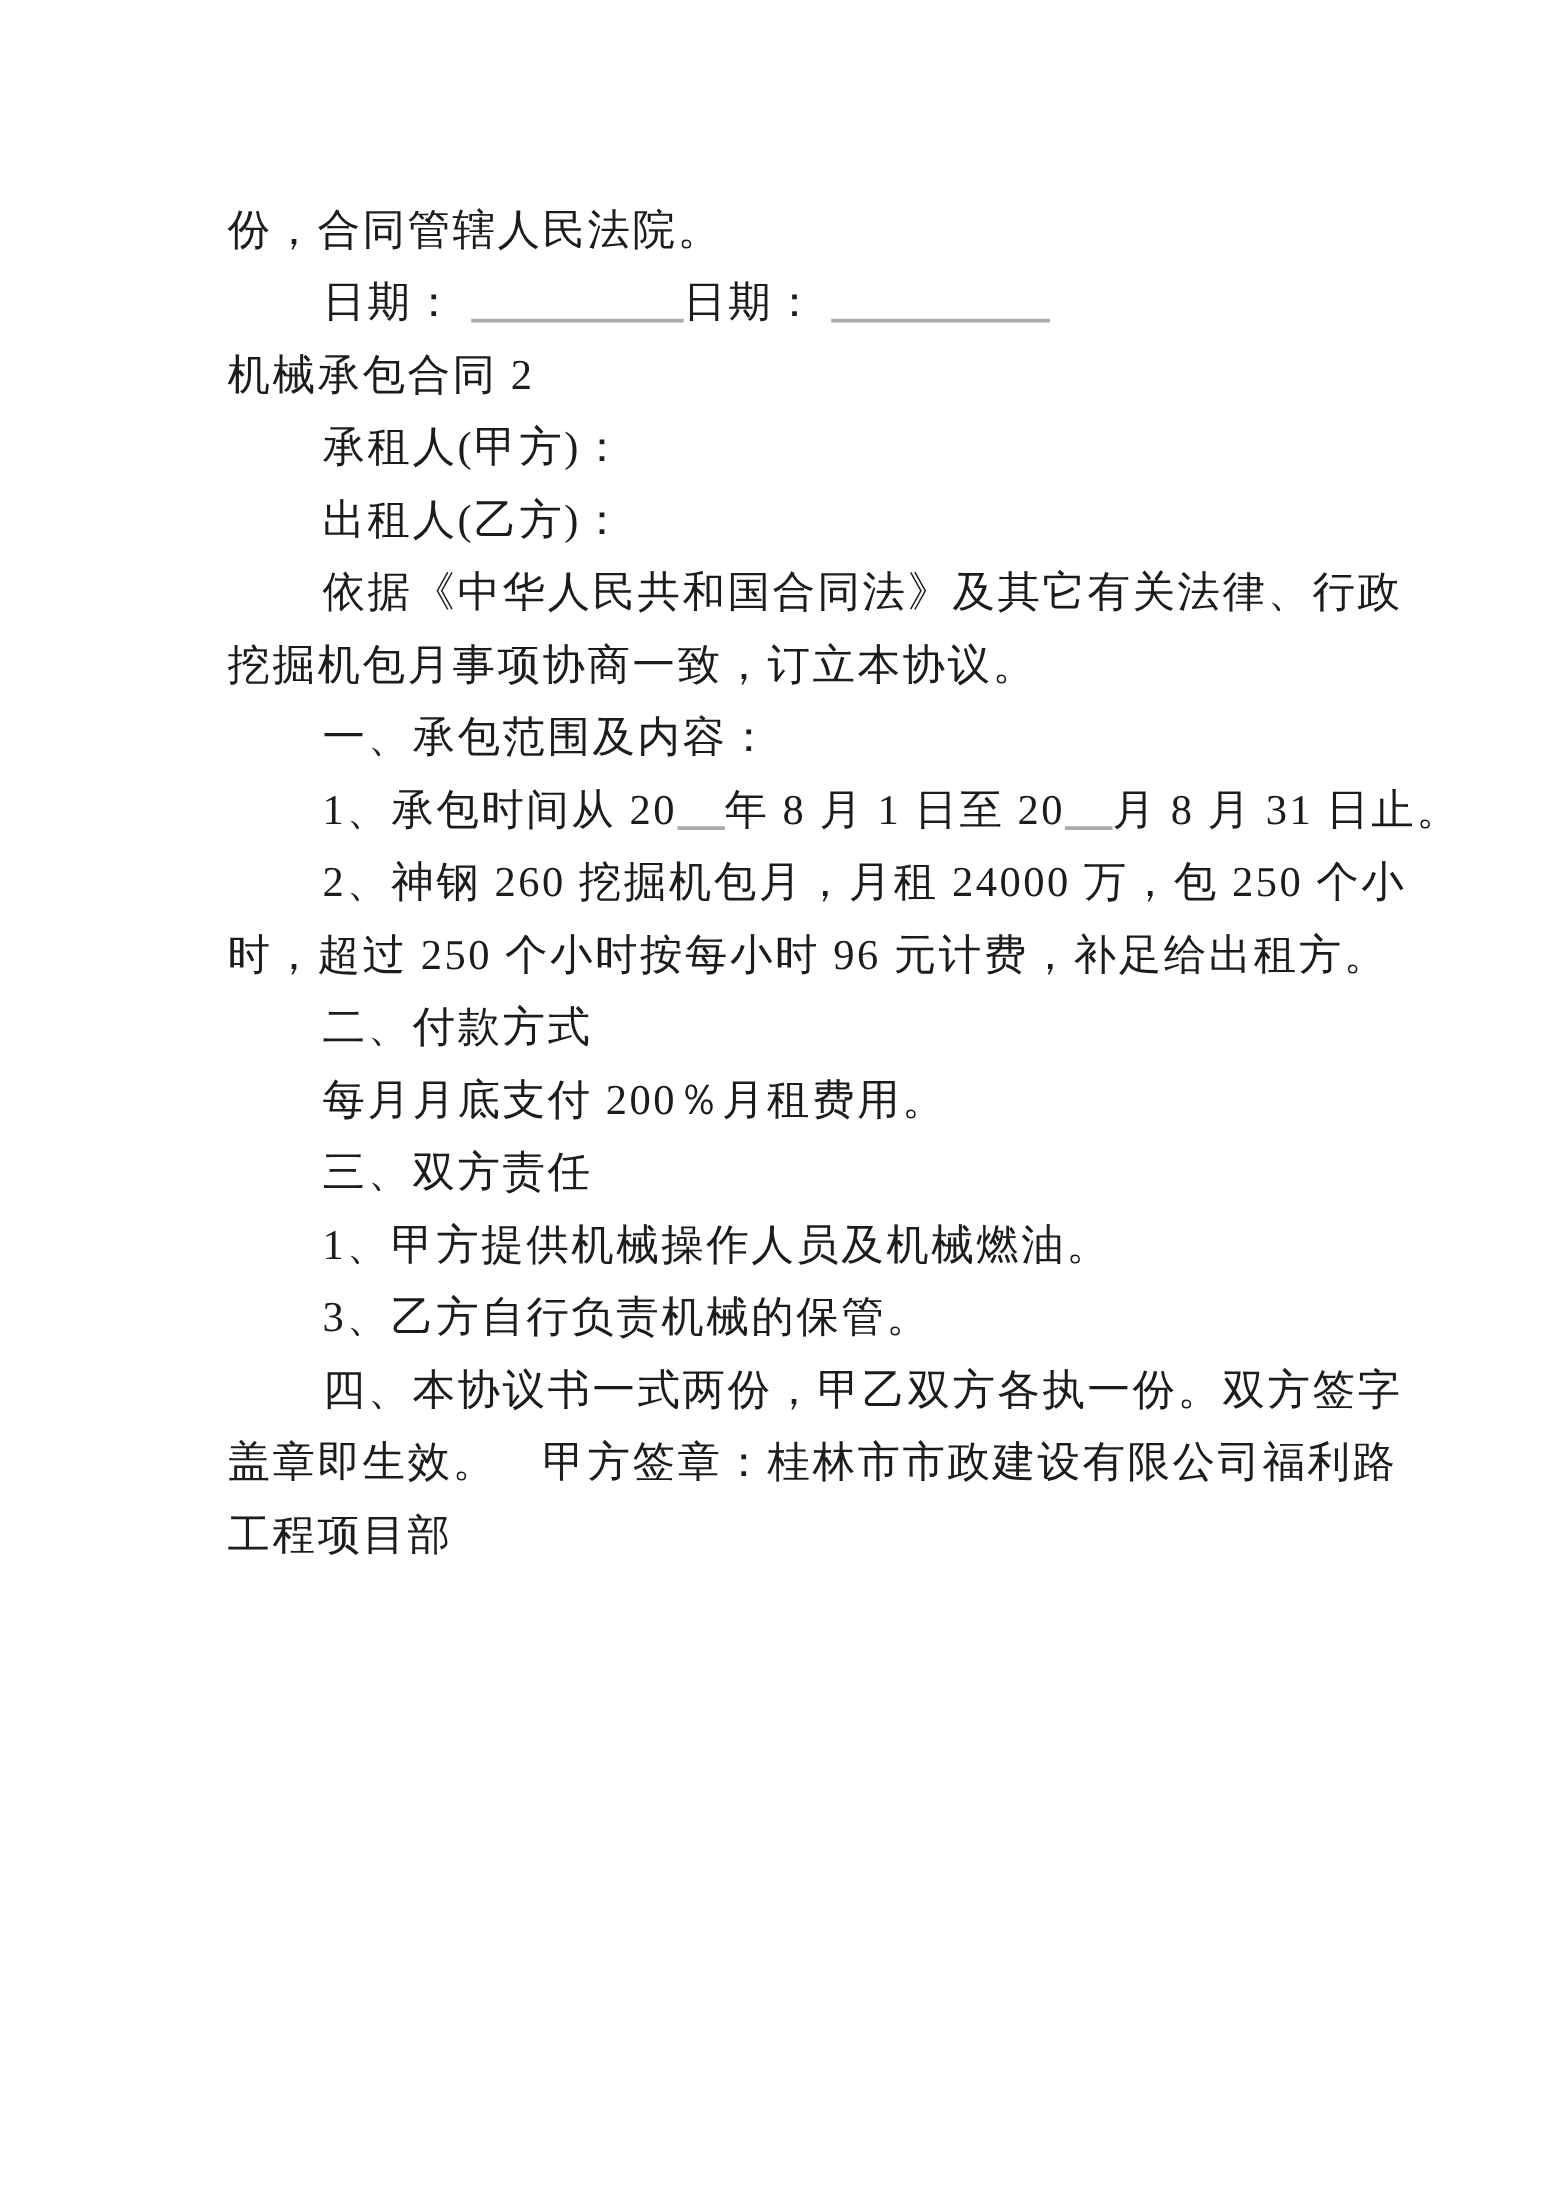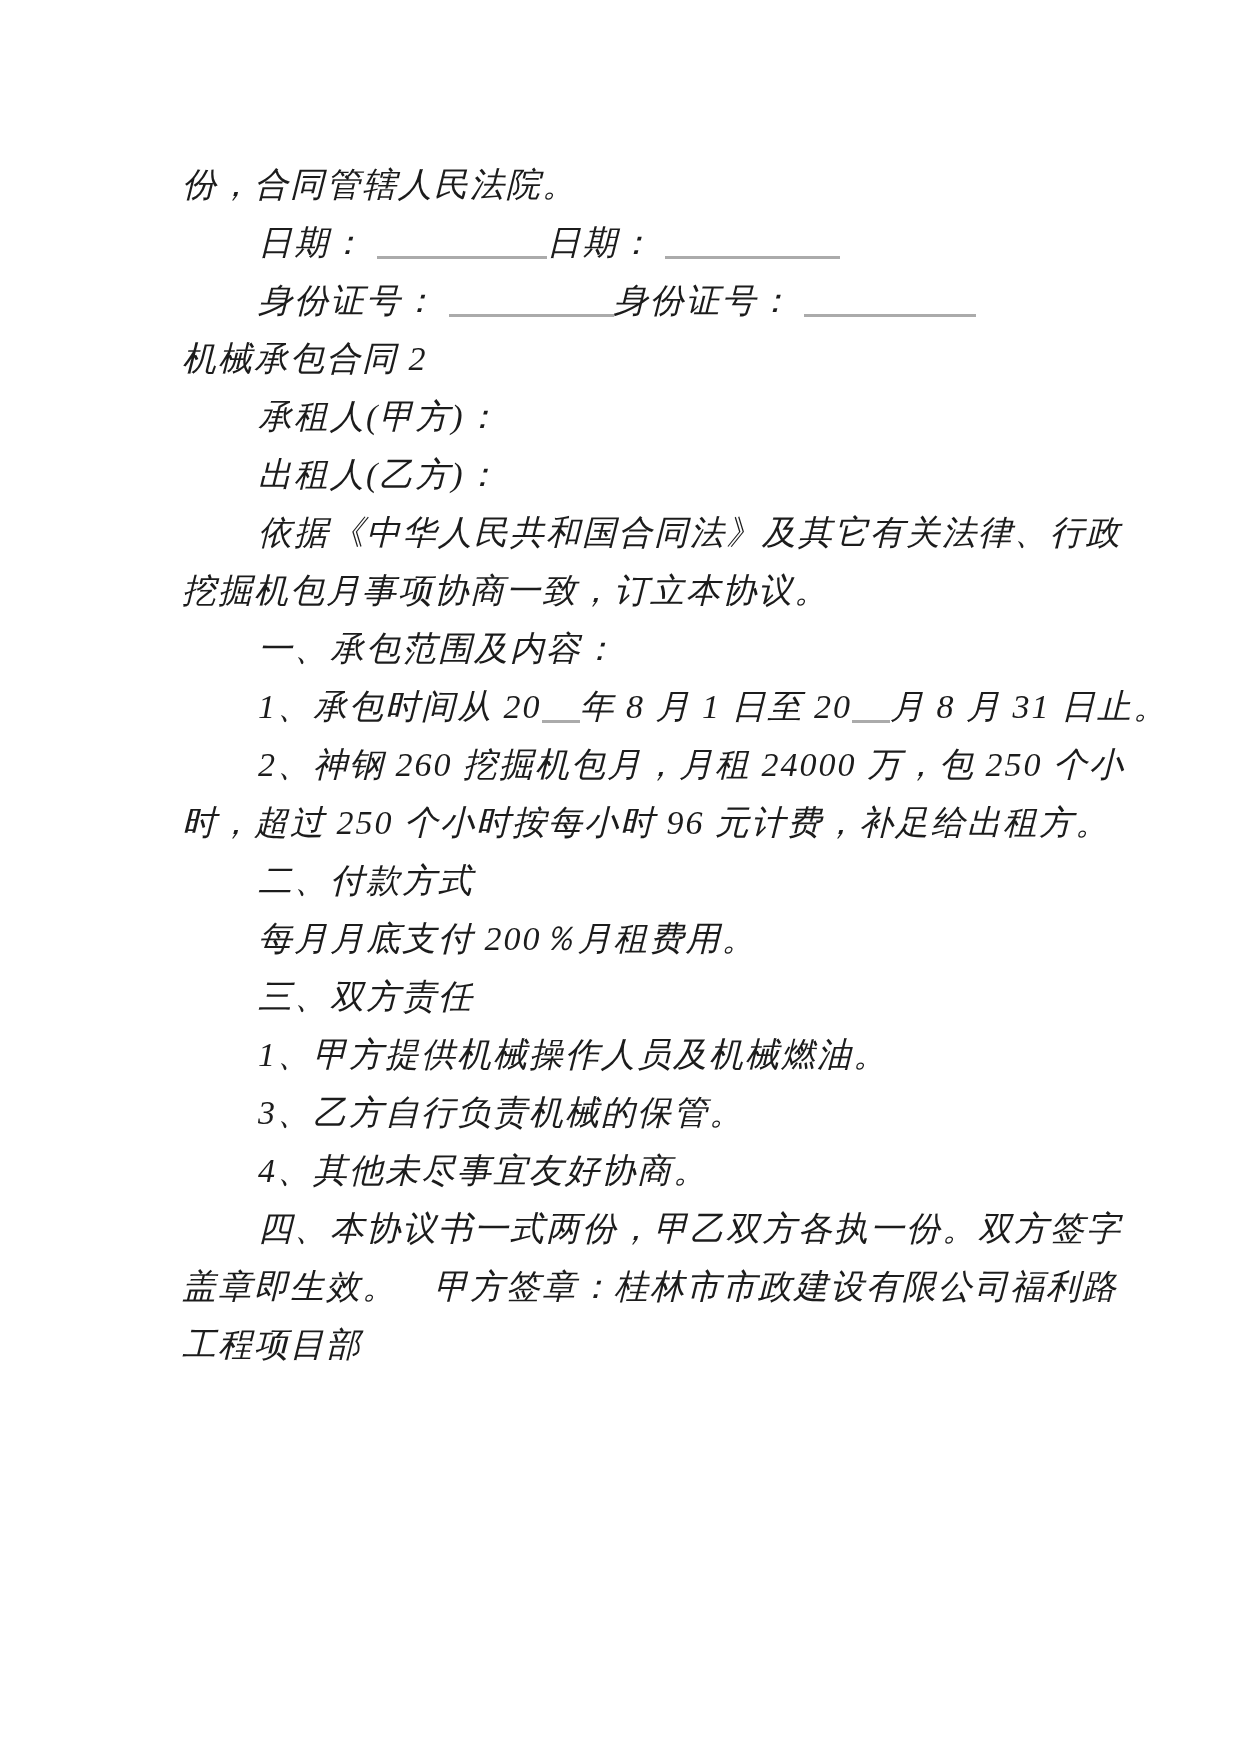--- a/index.html
+++ b/index.html
@@ -18,21 +18,20 @@
     background: var(--page-bg);
     font-family: "Liberation Serif", "DejaVu Serif", serif;
   }
   .doc {
     padding: 156px 40px 0 182px;
     color: var(--text-color);
     font-size: 34px;
     line-height: 58px;
     letter-spacing: 2px;
     font-weight: 400;
-    font-style: italic;
   }
   .line {
     height: 58px;
     white-space: nowrap;
   }
   .line.indent {
     padding-left: 76px;
   }
   .seg {
     white-space: pre;
@@ -44,32 +43,30 @@
     position: relative;
     top: 5px;
   }
 </style>
 </head>
 <body>
 
 <div class="doc">
     <div class="line"><span class="seg">份，合同管辖人民法院。</span></div>
     <div class="line indent"><span class="seg">日期： </span><span class="blank" style="width: 170px;"></span><span class="seg">日期： </span><span class="blank" style="width: 175px;"></span></div>
-    <div class="line indent"><span class="seg">身份证号： </span><span class="blank" style="width: 165px;"></span><span class="seg">身份证号： </span><span class="blank" style="width: 172px;"></span></div>
     <div class="line"><span class="seg">机械承包合同 2</span></div>
     <div class="line indent"><span class="seg">承租人(甲方)：</span></div>
     <div class="line indent"><span class="seg">出租人(乙方)：</span></div>
     <div class="line indent"><span class="seg">依据《中华人民共和国合同法》及其它有关法律、行政</span></div>
     <div class="line"><span class="seg">挖掘机包月事项协商一致，订立本协议。</span></div>
     <div class="line indent"><span class="seg">一、承包范围及内容：</span></div>
     <div class="line indent"><span class="seg">1、承包时间从 20</span><span class="blank" style="width: 38px;"></span><span class="seg">年 8 月 1 日至 20</span><span class="blank" style="width: 38px;"></span><span class="seg">月 8 月 31 日止。</span></div>
     <div class="line indent"><span class="seg">2、神钢 260 挖掘机包月，月租 24000 万，包 250 个小</span></div>
     <div class="line"><span class="seg">时，超过 250 个小时按每小时 96 元计费，补足给出租方。</span></div>
     <div class="line indent"><span class="seg">二、付款方式</span></div>
     <div class="line indent"><span class="seg">每月月底支付 200％月租费用。</span></div>
     <div class="line indent"><span class="seg">三、双方责任</span></div>
     <div class="line indent"><span class="seg">1、甲方提供机械操作人员及机械燃油。</span></div>
     <div class="line indent"><span class="seg">3、乙方自行负责机械的保管。</span></div>
-    <div class="line indent"><span class="seg">4、其他未尽事宜友好协商。</span></div>
     <div class="line indent"><span class="seg">四、本协议书一式两份，甲乙双方各执一份。双方签字</span></div>
     <div class="line"><span class="seg">盖章即生效。　甲方签章：桂林市市政建设有限公司福利路</span></div>
     <div class="line"><span class="seg">工程项目部</span></div>
   </div>
 
 </body></html>

